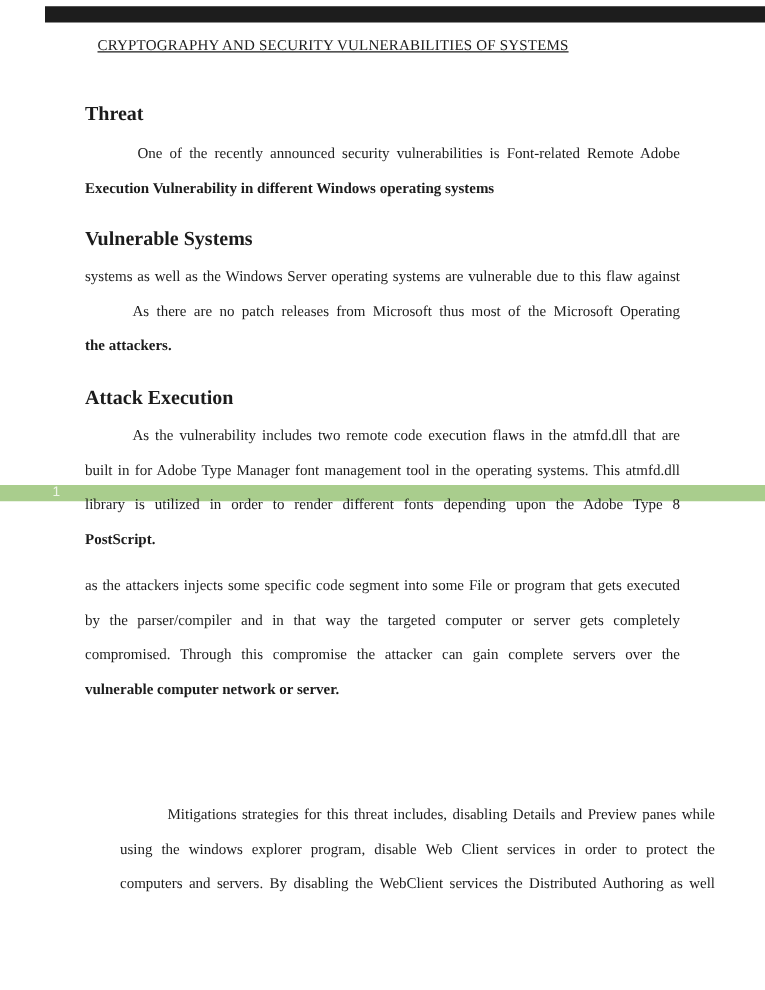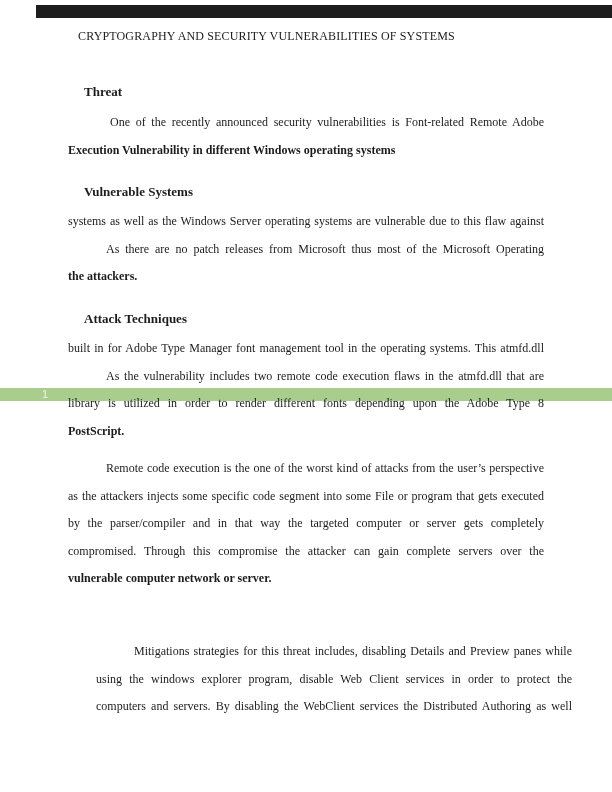--- a/index.html
+++ b/index.html
@@ -12,25 +12,25 @@
     color:#1c1c1c;
     overflow:hidden;
   }
   .topbar{
     position:absolute;left:36px;top:5px;width:576px;height:13px;
     background:#1d1d1d;z-index:2;
   }
   .doc-header{
     position:absolute;left:78px;top:29px;
     font-size:12px;line-height:14px;letter-spacing:.15px;
-    white-space:nowrap;z-index:1;
+    white-space:nowrap;z-index:1;text-decoration:underline;
   }
   .heading{
-    position:absolute;left:84px;width:476px;
-    font-size:13px;font-weight:bold;line-height:16px;z-index:1;
+    position:absolute;left:68px;width:476px;
+    font-size:16px;font-weight:bold;line-height:16px;z-index:1;
   }
   .para{
     position:absolute;left:68px;width:476px;
     font-size:12px;z-index:1;
   }
   .ln{
     height:27.6px;line-height:27.6px;
     text-align:justify;text-align-last:justify;
     overflow:hidden;white-space:nowrap;
   }
@@ -75,29 +75,28 @@
     <div class="ln last">Execution Vulnerability in different Windows operating systems</div>
   </div>
 
   <div class="heading t-vuln">Vulnerable Systems</div>
   <div class="para p-vuln">
     <div class="ln just">systems as well as the Windows Server operating systems are vulnerable due to this flaw against</div>
     <div class="ln just ind">As there are no patch releases from Microsoft thus most of the Microsoft Operating</div>
     <div class="ln last">the attackers.</div>
   </div>
 
-  <div class="heading t-attack">Attack Techniques</div>
+  <div class="heading t-attack">Attack Execution</div>
   <div class="para p-attack1">
+    <div class="ln just ind">As the vulnerability includes two remote code execution flaws in the atmfd.dll that are</div>
     <div class="ln just">built in for Adobe Type Manager font management tool in the operating systems. This atmfd.dll</div>
-    <div class="ln just ind">As the vulnerability includes two remote code execution flaws in the atmfd.dll that are</div>
     <div class="ln just">library is utilized in order to render different fonts depending upon the Adobe Type 8</div>
     <div class="ln last">PostScript.</div>
   </div>
   <div class="para p-attack2">
-    <div class="ln just ind">Remote code execution is the one of the worst kind of attacks from the user’s perspective</div>
     <div class="ln just">as the attackers injects some specific code segment into some File or program that gets executed</div>
     <div class="ln just">by the parser/compiler and in that way the targeted computer or server gets completely</div>
     <div class="ln just">compromised.  Through this compromise the attacker can gain complete servers over the</div>
     <div class="ln last">vulnerable computer network or server.</div>
   </div>
 
   <div class="para p-mitig">
     <div class="ln just ind">Mitigations strategies for this threat includes, disabling Details and Preview panes while</div>
     <div class="ln just">using the windows explorer program, disable Web Client services in order to protect the</div>
     <div class="ln just">computers and servers.   By disabling the WebClient services the Distributed Authoring as well</div>

